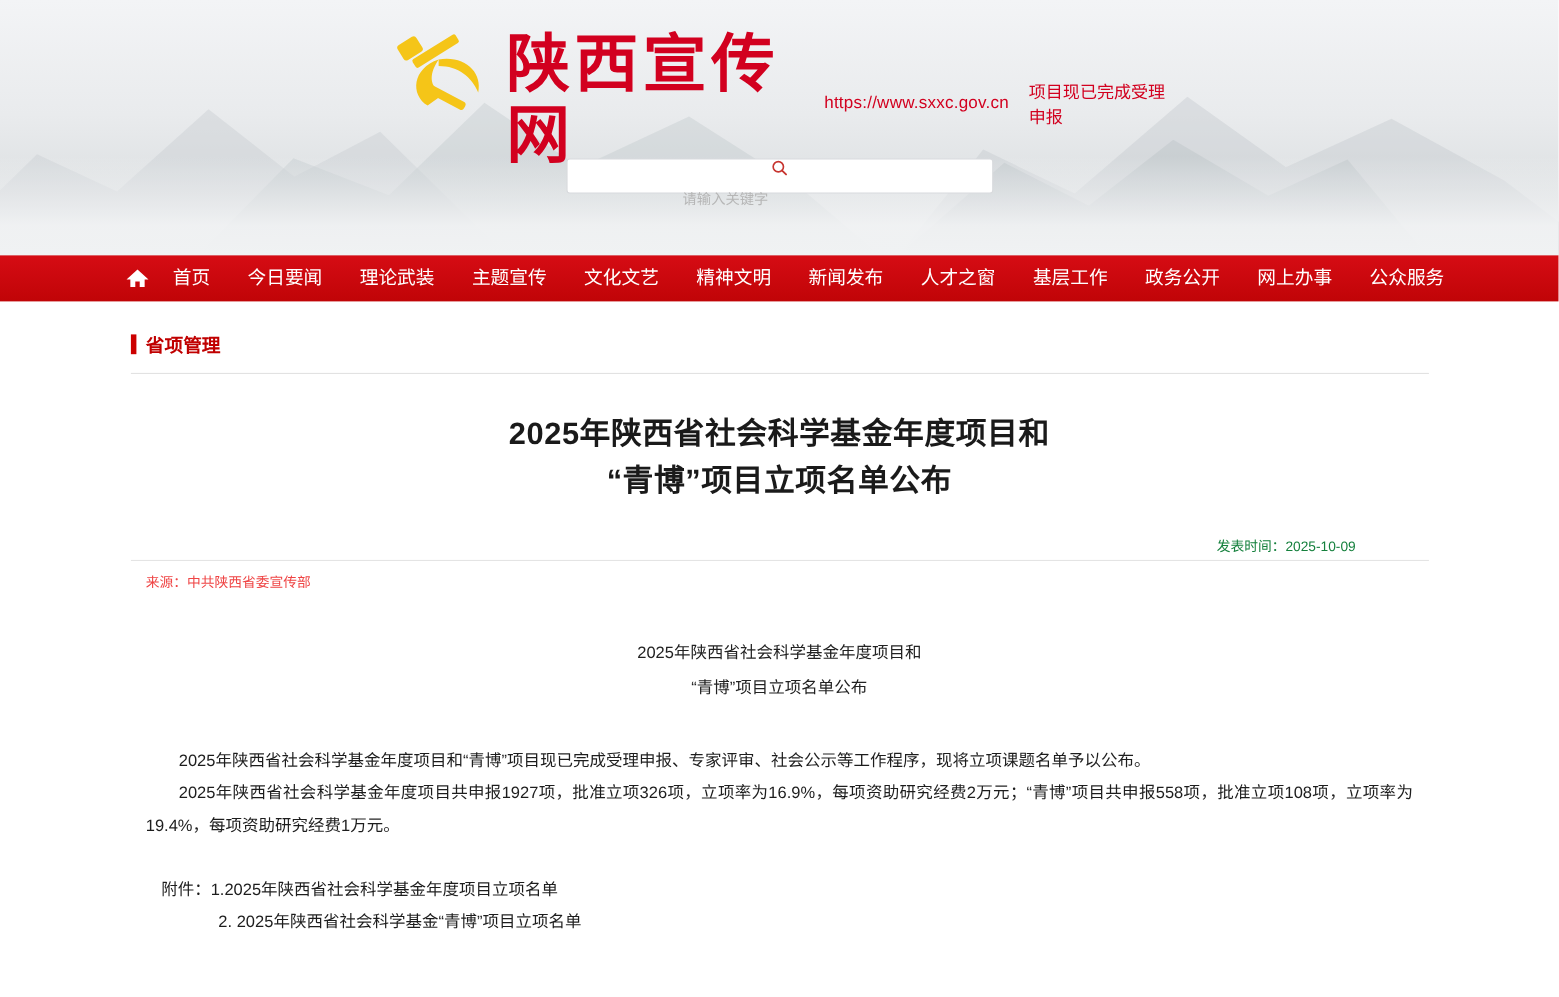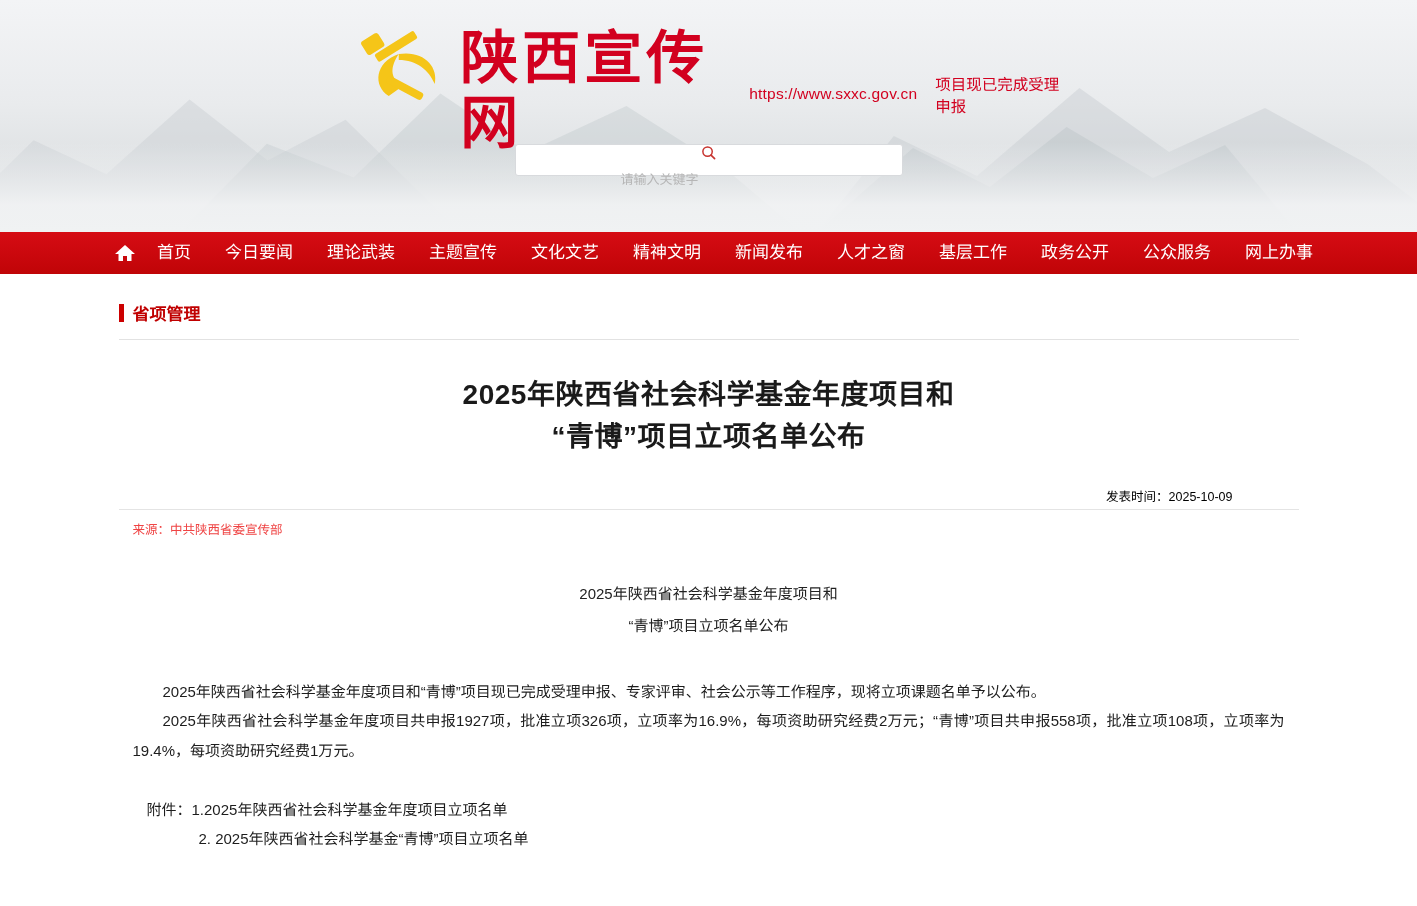--- a/index.html
+++ b/index.html
@@ -186,21 +186,21 @@
     position: relative;
     margin-top: 26px;
     border-bottom: 1px solid #e4e4e4;
     height: 26px;
   }
   .pub-time {
     position: absolute;
     right: 66px;
     bottom: 4px;
     font-size: 12.5px;
-    color: #000000;
+    color: #15803d;
   }
   .source {
     margin-top: 9px;
     font-size: 12.5px;
     color: #ef4444;
     padding-left: 14px;
   }
 
   .inner-title {
     text-align: center;
@@ -282,22 +282,22 @@
   <a href="#">首页</a>
   <a href="#">今日要闻</a>
   <a href="#">理论武装</a>
   <a href="#">主题宣传</a>
   <a href="#">文化文艺</a>
   <a href="#">精神文明</a>
   <a href="#">新闻发布</a>
   <a href="#">人才之窗</a>
   <a href="#">基层工作</a>
   <a href="#">政务公开</a>
+  <a href="#">网上办事</a>
   <a href="#">公众服务</a>
-  <a href="#">网上办事</a>
 </div>
 
 <div class="content">
 
   <div class="crumb">
     <span class="bar"></span>
     <span class="txt">省项管理</span>
   </div>
 
   <div class="article-title">

